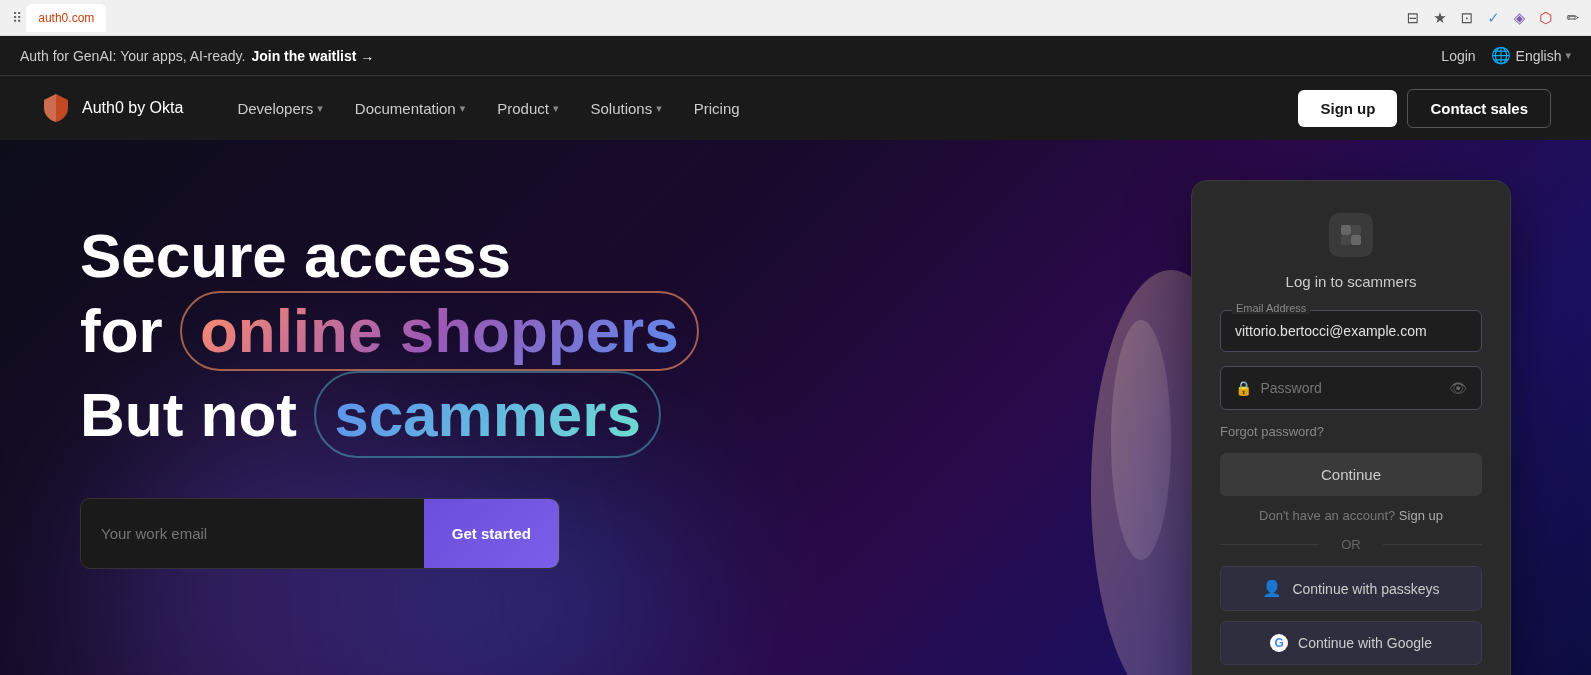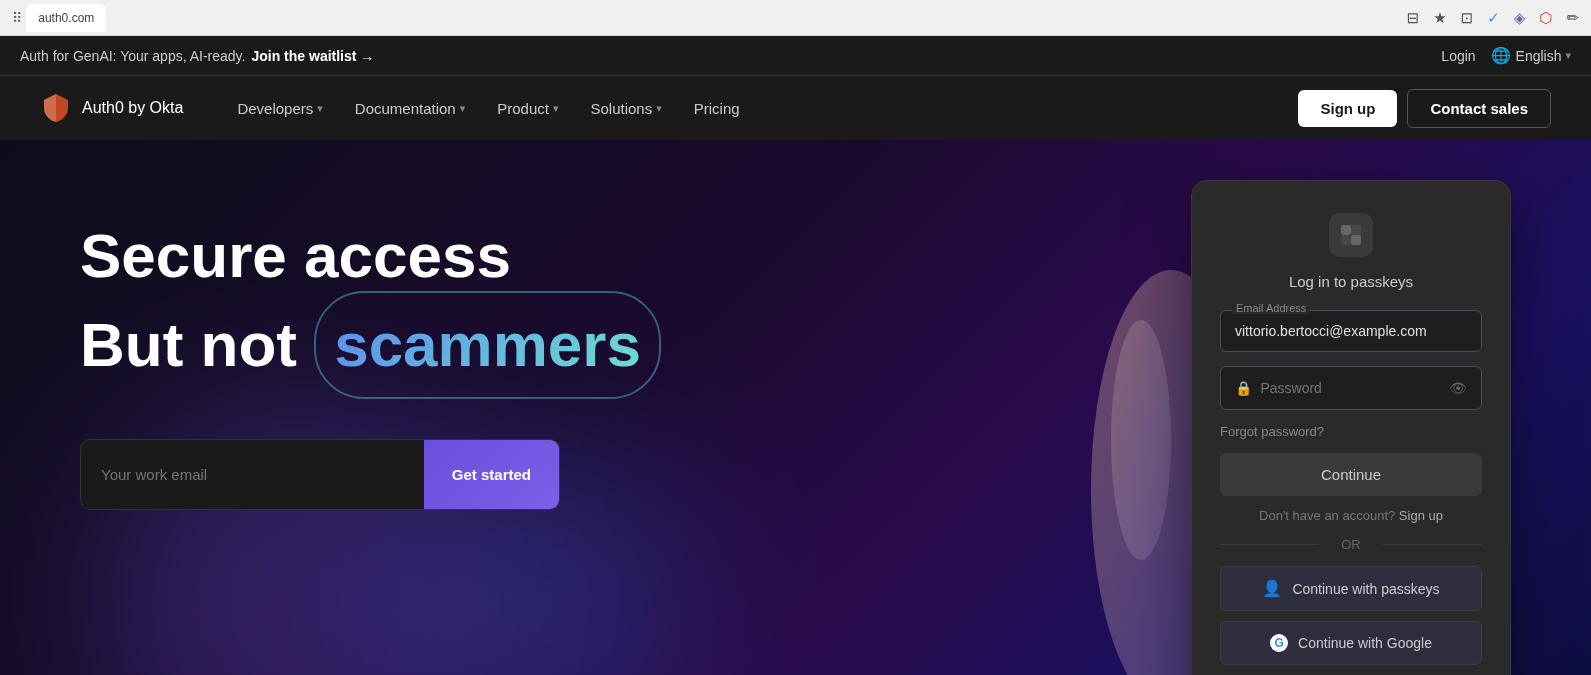--- a/index.html
+++ b/index.html
@@ -18,21 +18,21 @@
     .browser-tabs {
       display: flex;
       align-items: center;
       gap: 4px;
     }
     .browser-tab {
       background: #fff;
       border-radius: 6px 6px 0 0;
       padding: 4px 12px;
       font-size: 12px;
-      color: #404040;
+      color: #c2410c;
       display: flex;
       align-items: center;
       gap: 6px;
       height: 28px;
     }
     .tab-dots {
       font-size: 14px;
       color: #666;
     }
     .browser-icons {
@@ -190,21 +190,21 @@
     .online-shoppers-text {
       background: linear-gradient(135deg, #ff8c6b, #9b59b6, #5b8dee);
       -webkit-background-clip: text;
       -webkit-text-fill-color: transparent;
       background-clip: text;
     }
     .scammers-badge {
       display: inline-block;
       border: 2px solid rgba(80,180,200,0.5);
       border-radius: 50px;
-      padding: 16px 18px;
+      padding: 6px 18px;
       background: transparent;
     }
     .scammers-text {
       background: linear-gradient(135deg, #5b8dee, #6edfd0);
       -webkit-background-clip: text;
       -webkit-text-fill-color: transparent;
       background-clip: text;
     }
 
     .email-cta {
@@ -502,20 +502,26 @@
         <stop offset="0%" stop-color="#d4b0a0"></stop>
         <stop offset="100%" stop-color="#a090c0"></stop>
       </linearGradient>
     </defs>
   </svg>
 
   <div class="hero-left">
     <h1 class="hero-headline">
       <span class="line">Secure access</span>
       <span class="line">
+        <span>for</span>
+        <span class="online-shoppers-badge">
+          <span class="online-shoppers-text">online shoppers</span>
+        </span>
+      </span>
+      <span class="line">
         <span>But not</span>
         <span class="scammers-badge">
           <span class="scammers-text">scammers</span>
         </span>
       </span>
     </h1>
 
     <div class="email-cta">
       <input class="email-cta-input" type="email" placeholder="Your work email" style="">
       <button class="email-cta-btn">Get started</button>
@@ -527,21 +533,21 @@
       <div class="login-card-logo">
         <div class="login-card-logo-icon">
           <svg width="28" height="28" viewBox="0 0 28 28" fill="none">
             <rect x="4" y="4" width="10" height="10" rx="2" fill="#666"></rect>
             <rect x="14" y="14" width="10" height="10" rx="2" fill="#666"></rect>
             <rect x="4" y="14" width="10" height="10" rx="2" fill="#555" opacity="0.5"></rect>
             <rect x="14" y="4" width="10" height="10" rx="2" fill="#555" opacity="0.5"></rect>
           </svg>
         </div>
       </div>
-      <p class="login-card-title">Log in to passkeys</p>
+      <p class="login-card-title">Log in to scammers</p>
 
       
       <div class="form-field">
         <span class="form-label">Email Address</span>
         <input class="form-input" type="email" value="vittorio.bertocci@example.com" style="">
       </div>
 
       
       <div class="form-field">
         <div class="form-input-with-icons">

